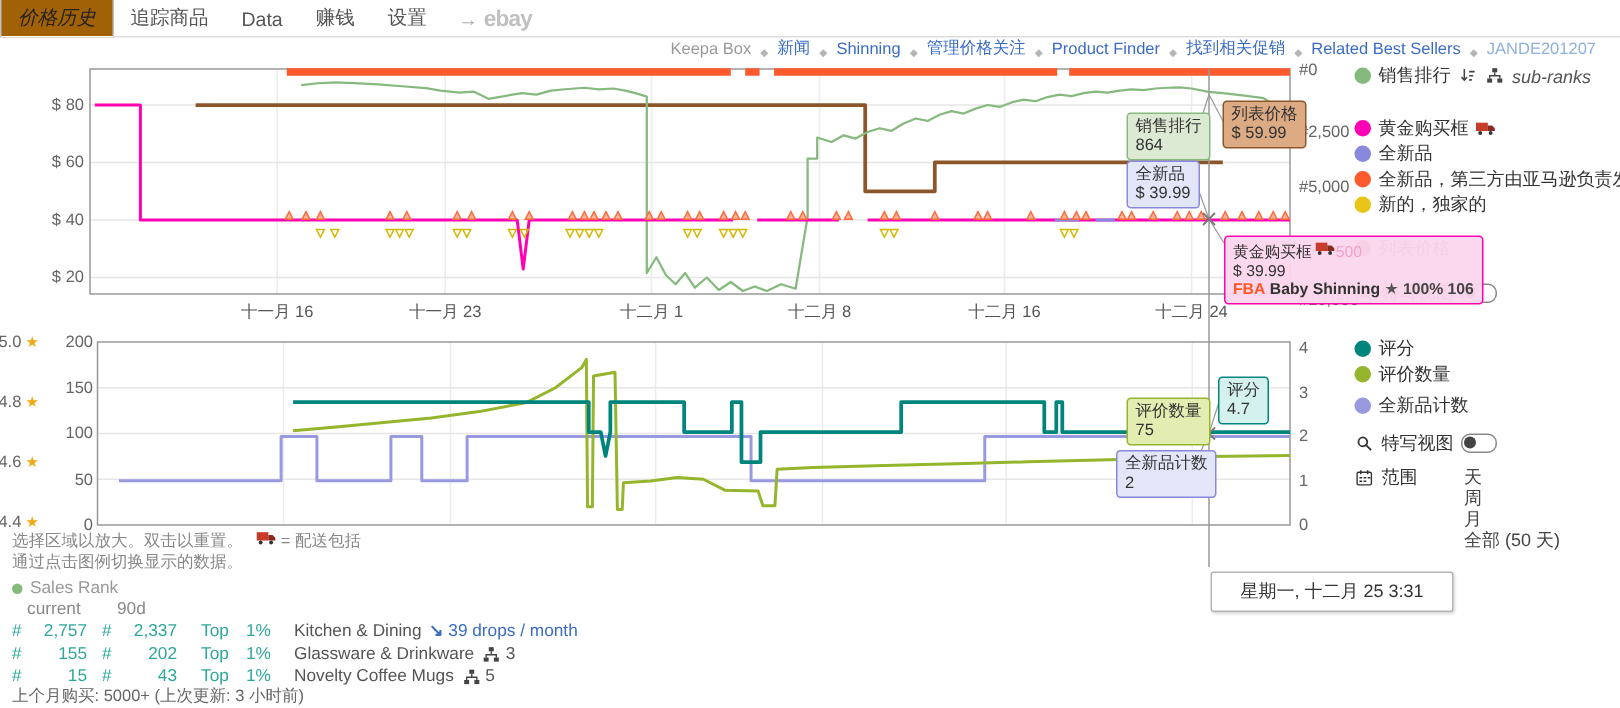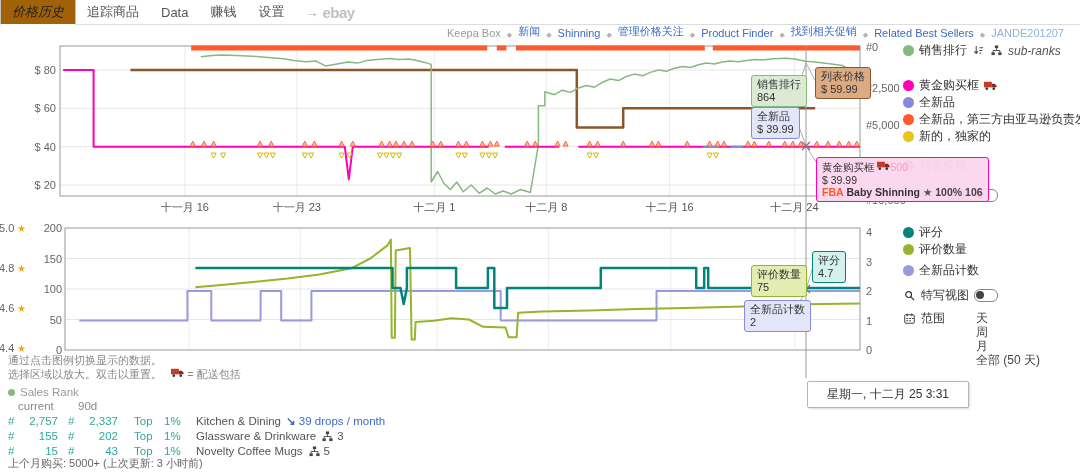--- a/index.html
+++ b/index.html
@@ -373,27 +373,27 @@
     <div>评分</div>
     <div>4.7</div>
   </div>
   <div class="bubble" style="left:744px;top:300px;background:#e3e6f8;border-color:#8888dd;">
     <div>全新品计数</div>
     <div>2</div>
   </div>
   <div class="date-tip" style="position:absolute;left:807px;top:381px;">星期一, 十二月 25 3:31</div>
 
   <div id="hints">
-    <div>通过点击图例切换显示的数据。</div>
     <div><span>选择区域以放大。双击以重置。</span>&nbsp;&nbsp;&nbsp;<span><svg class="ic" viewBox="0 0 14 10">
             <rect x="0" y="1" width="8.5" height="6" fill="#c73b2b"></rect>
             <path d="M8.5 3h3l2 2v2h-5z" fill="#8a2a1e"></path>
             <circle cx="3" cy="8.4" r="1.4" fill="#333"></circle>
             <circle cx="10.5" cy="8.4" r="1.4" fill="#333"></circle>
           </svg></span> <span>= 配送包括</span></div>
+    <div>通过点击图例切换显示的数据。</div>
   </div>
 
   <div id="srhead">
     <span class="srdot"></span>
     <span>Sales Rank</span>
   </div>
   <div id="srtable">
     <div class="sr-hrow">
       <span class="h1">current</span><span class="h2">90d</span>
     </div>

